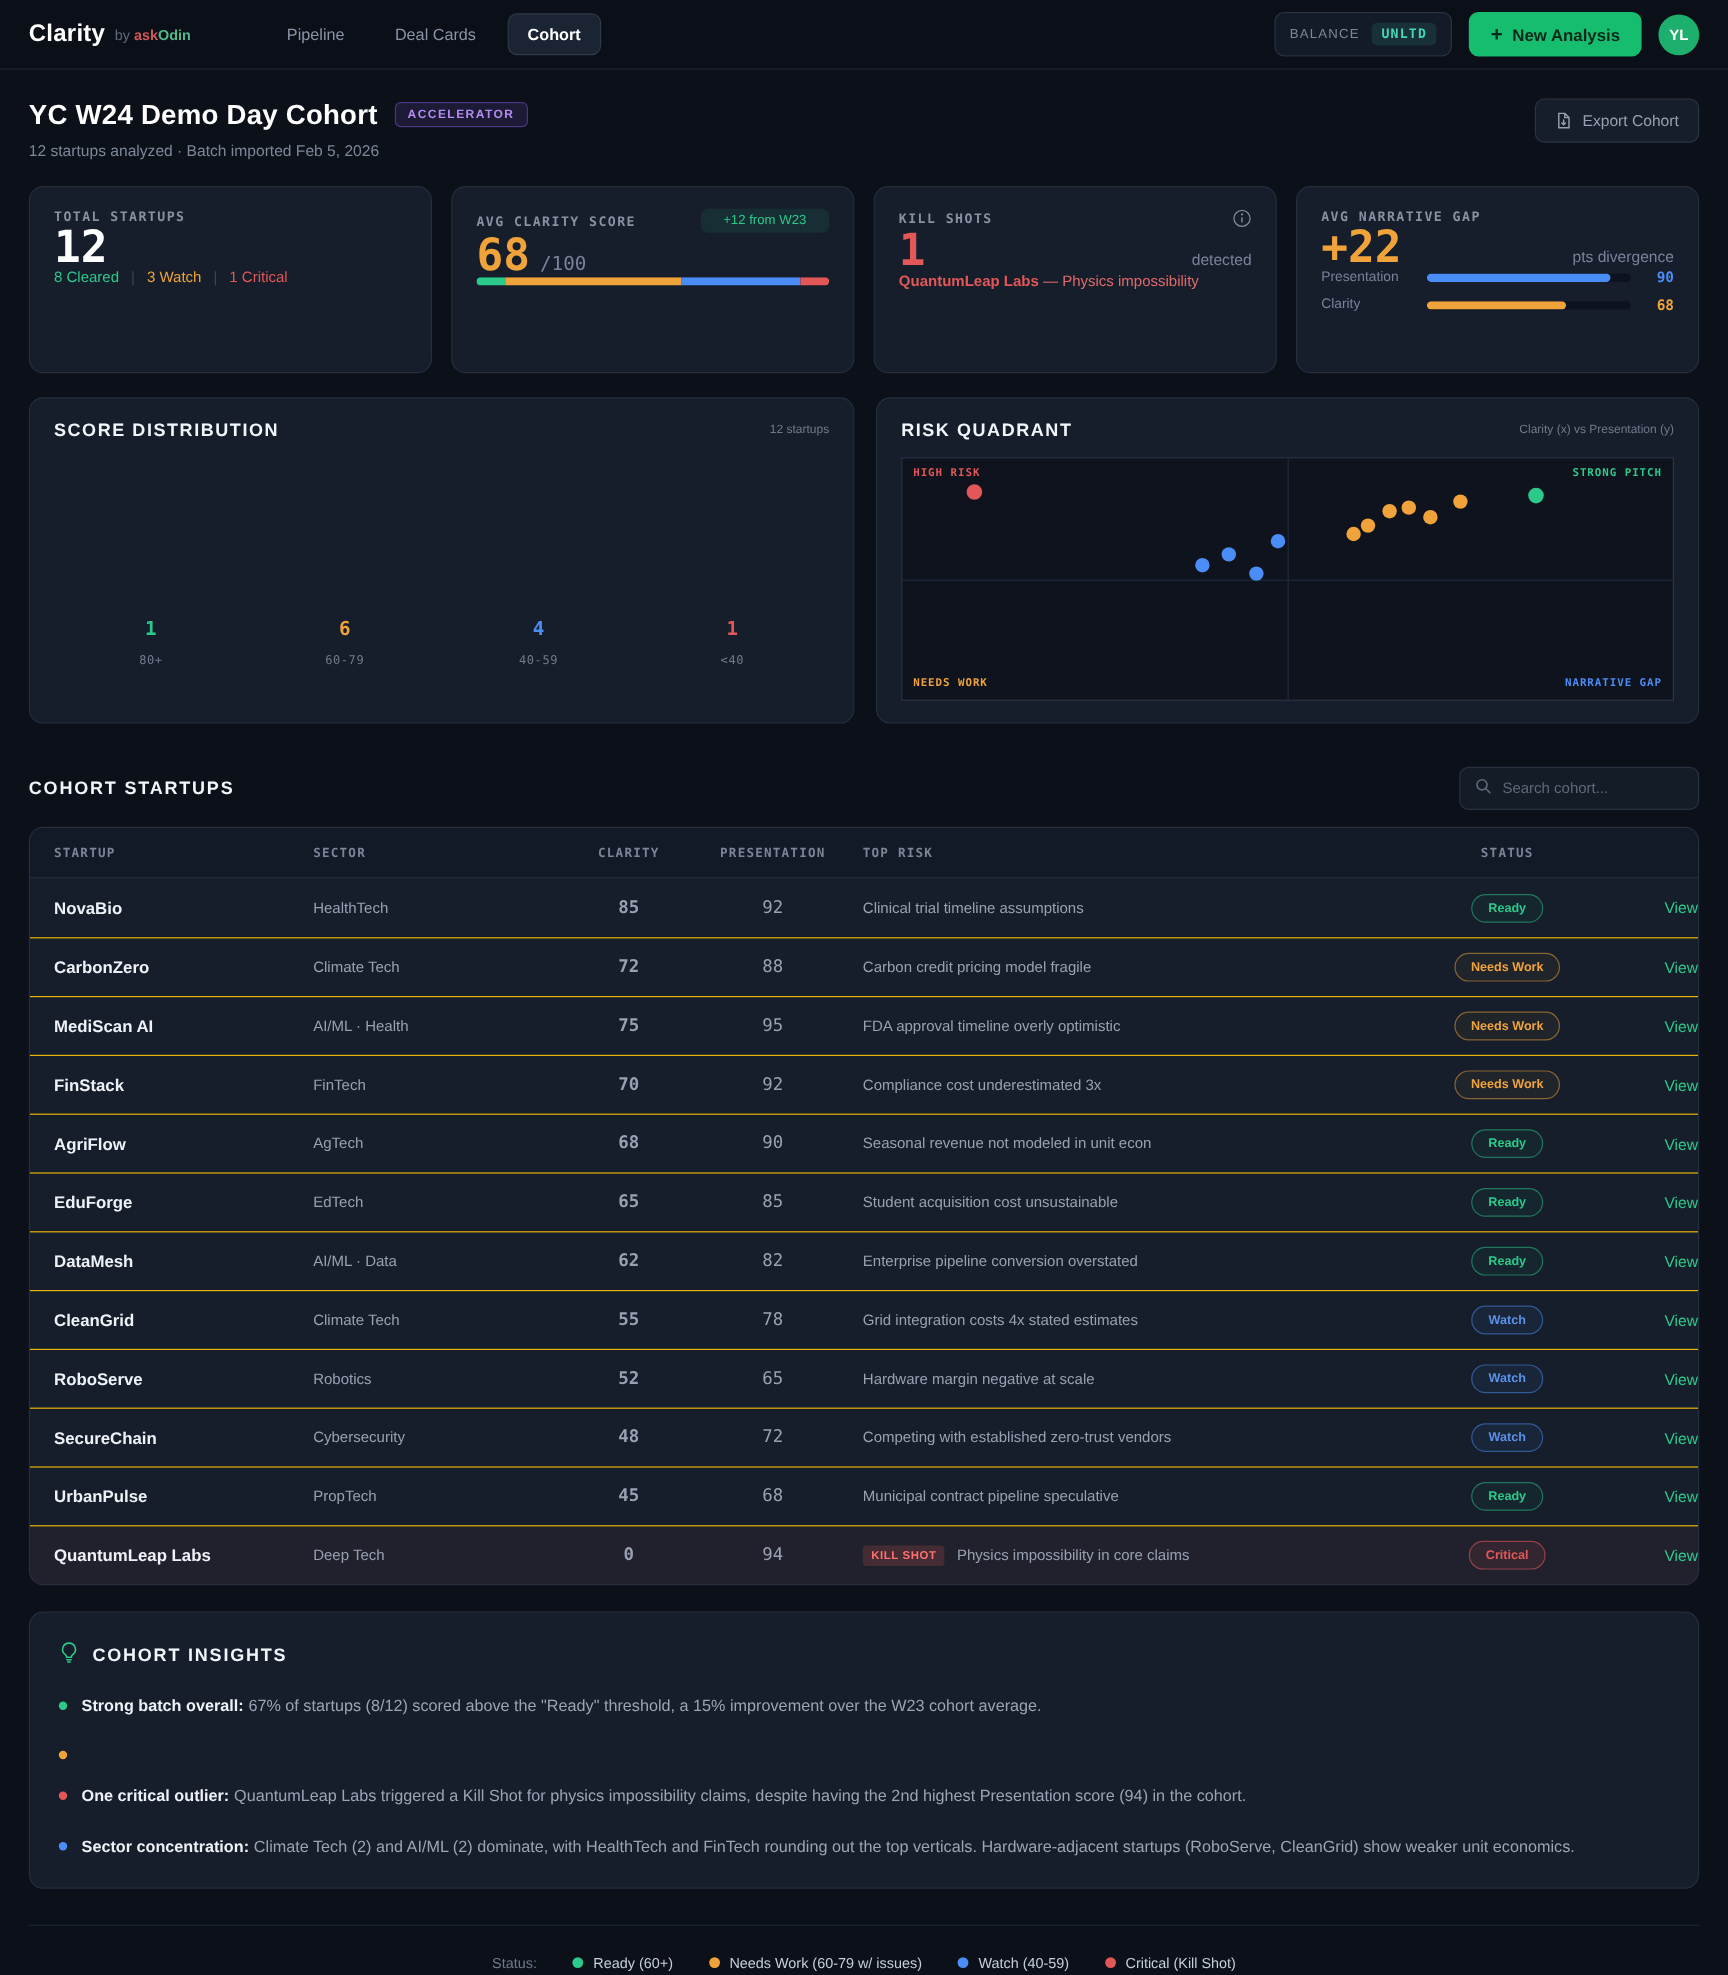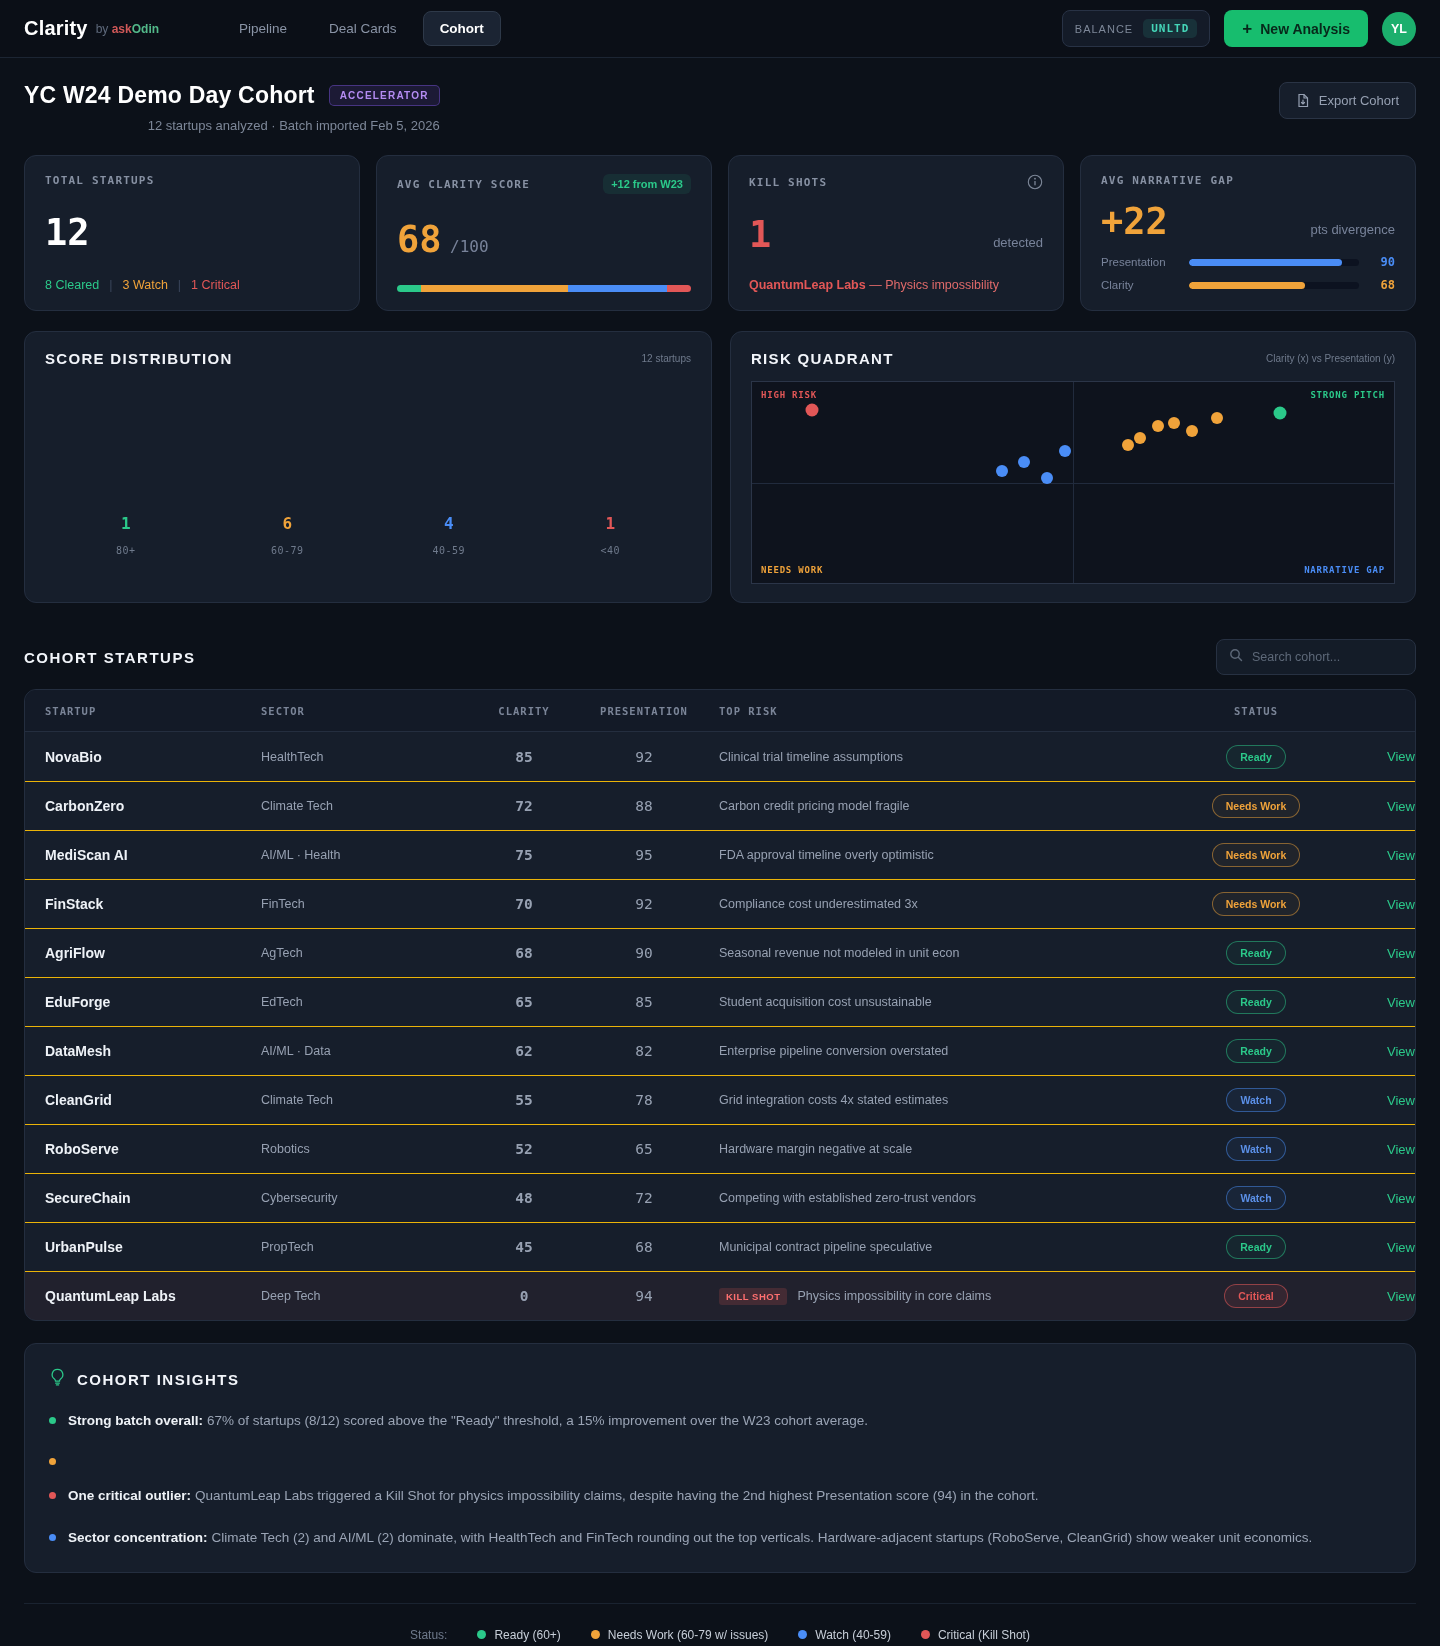--- a/index.html
+++ b/index.html
@@ -25,34 +25,34 @@
   .btn-new { display:flex; align-items:center; gap:8px; background:#17bd6e; color:#07281a; font-weight:bold; font-size:14px; border:none; border-radius:8px; padding:10px 18px; cursor:pointer; }
   .btn-new .plus { font-size:17px; font-weight:bold; line-height:1; }
   .avatar { width:34px; height:34px; border-radius:50%; background:#1caf6d; color:#fff; font-size:12.5px; font-weight:bold; display:flex; align-items:center; justify-content:center; cursor:pointer; }
 
   
   .content { padding:0 24px; }
   .page-head { display:flex; align-items:flex-start; margin-top:24px; }
   .title-row { display:flex; align-items:center; gap:14px; }
   .page-title { font-size:23px; font-weight:bold; color:#fff; letter-spacing:.2px; }
   .badge-accel { font-size:10px; font-weight:bold; letter-spacing:1.2px; color:#b48cf2; background:rgba(138,92,246,.13); border:1px solid rgba(138,92,246,.4); border-radius:5px; padding:4px 10px; }
-  .page-sub { font-size:13px; color:#7d8798; margin-top:9px;text-align:right; }
+  .page-sub { font-size:13px; color:#7d8798; margin-top:9px; }
   .btn-export { margin-left:auto; display:flex; align-items:center; gap:9px; background:#161e2b; border:1px solid #2a3445; border-radius:8px; color:#96a0b2; font-size:13px; padding:10px 16px; cursor:pointer; }
 
   
   .stats { display:flex; gap:16px; margin-top:22px; }
   .card { background:#161e2b; border:1px solid #242e3f; border-radius:12px; }
-  .stat-card { flex:1; height:156px; padding:18px 20px; display:flex; flex-direction:column; justify-content:space-between; }
+  .stat-card { flex:1; height:156px; padding:18px 20px; display:flex; flex-direction:column; justify-content:flex-start; }
   .stat-label { font-family:"DejaVu Sans Mono",monospace; font-size:11px; font-weight:bold; letter-spacing:1.2px; color:#8791a3; }
   .stat-label-row { display:flex; align-items:center; justify-content:space-between; }
   .stat-big-row { display:flex; align-items:baseline; justify-content:space-between; }
   .stat-big { font-family:"DejaVu Sans Mono",monospace; font-size:37px; font-weight:bold; line-height:1; }
   .stat-denom { font-family:"DejaVu Sans Mono",monospace; font-size:16px; color:#78839a; margin-left:4px; }
   .stat-suffix { font-size:13px; color:#78839a; }
-  .chip-delta { font-size:11px; font-weight:bold; color:#2bc98a; background:rgba(43,201,138,.1); border-radius:6px; padding:4px 8px; }
+  .chip-delta { font-size:11px; font-weight:normal; color:#2bc98a; background:rgba(43,201,138,.1); border-radius:6px; padding:4px 19px; }
   .breakdown { font-size:12.5px; display:flex; gap:10px; align-items:center; }
   .breakdown .sep { color:#39455a; }
   .hbar { height:7px; border-radius:4px; overflow:hidden; display:flex; background:#0c1220; }
   .hbar .seg { height:100%; }
   .ks-detail { font-size:12.5px; color:#e06a6a; }
   .ks-detail b { color:#e25757; }
   .gap-rows { display:flex; flex-direction:column; gap:9px; }
   .gap-row { display:flex; align-items:center; gap:12px; }
   .gap-lab { width:76px; font-size:11.5px; color:#78839a; }
   .gap-track { flex:1; height:7px; border-radius:4px; background:#0c1220; overflow:hidden; }

